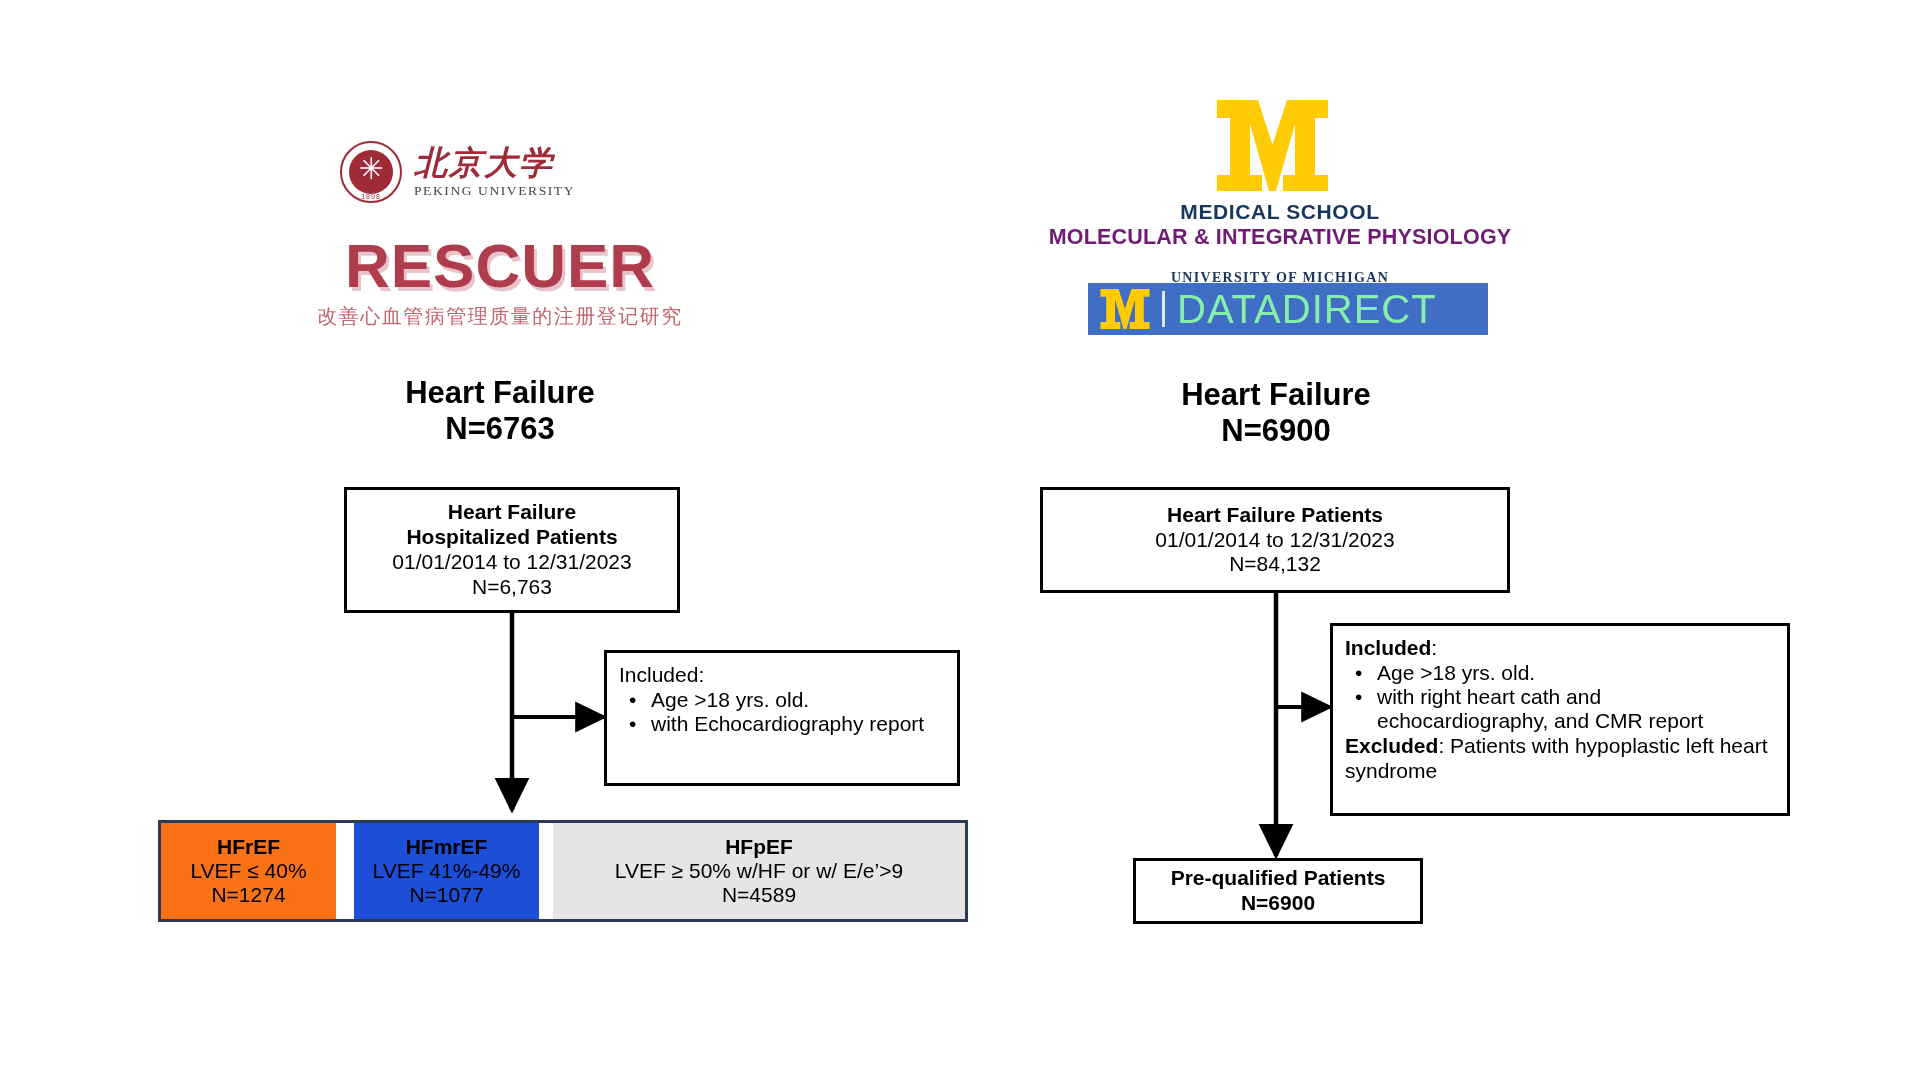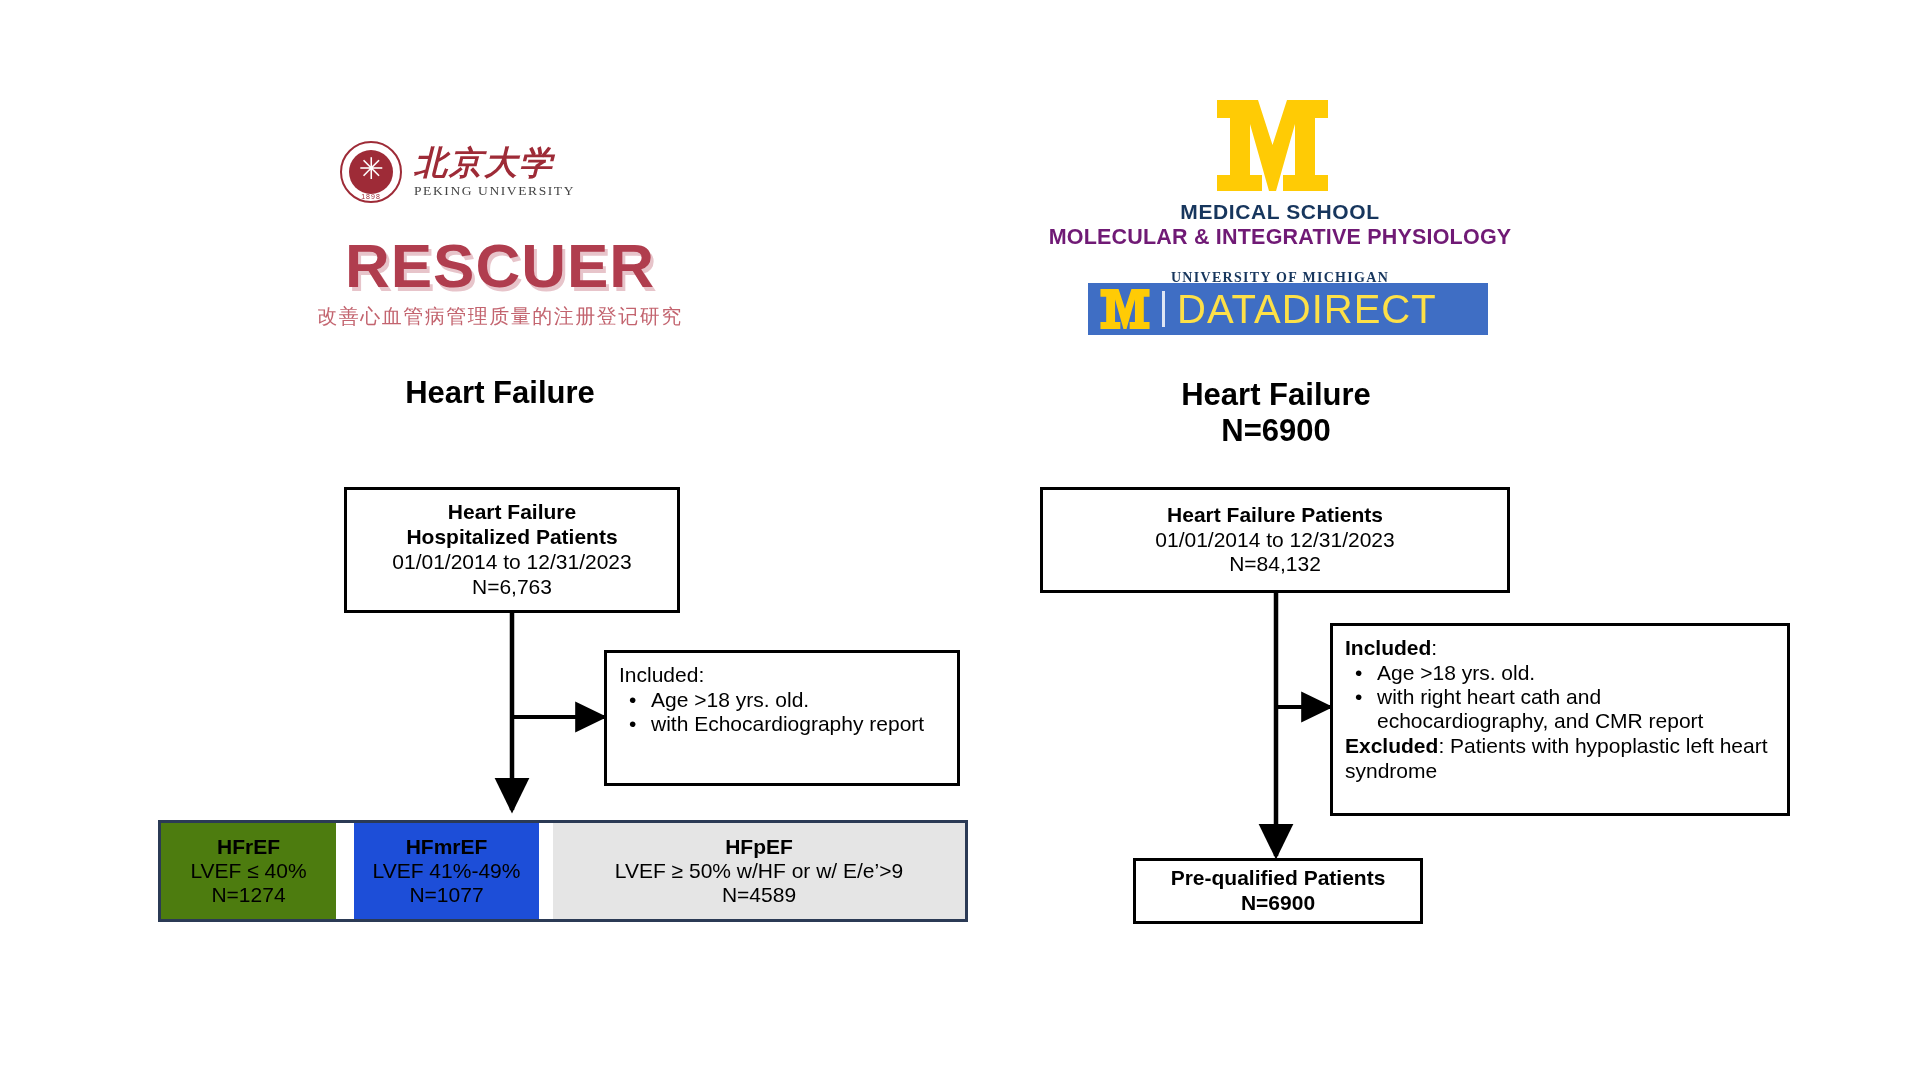--- a/index.html
+++ b/index.html
@@ -58,21 +58,21 @@
   .mich-l2 { font-size: 21.5px; font-weight: bold; color: #701a75; letter-spacing: .2px; margin-top: 1px;}
   .mich-l3 { font-family: "Liberation Serif", serif; font-size: 14px; font-weight: bold;
              color: #17365d; letter-spacing: 1.3px; margin-top: 20px; }
 
   #datadirect { position: absolute; left: 1088px; top: 283px; width: 400px; height: 52px;
                 background: #3f6ec4; display: flex; align-items: center; }
   #dd-m { width: 74px; height: 100%; display: flex; align-items: center; justify-content: center;
           background: #3f6ec4; }
   #dd-m svg { display: block; }
   #dd-div { width: 3px; height: 36px; background: #dfe6f4; }
-  #dd-word { flex: 1; color: #fde047; font-size: 40px; letter-spacing: 1px; font-weight: 400;
+  #dd-word { flex: 1; color: #86efac; font-size: 40px; letter-spacing: 1px; font-weight: 400;
              padding-left: 12px; font-family: "Liberation Sans", sans-serif; }
 
   
   .sec-title { position: absolute; text-align: center; font-size: 31px; font-weight: bold;
                color: #000; line-height: 1.17; }
 
   
   #arrows { position: absolute; left: 0; top: 0; width: 1920px; height: 1080px; }
 
   
@@ -142,20 +142,21 @@
       <svg width="56" height="42" viewBox="0 0 115 95" aria-hidden="true">
         <path d="M2,2 H43 L57.5,47 L72,2 H113 V20 H100 V77 H113 V93 H68 V77 H80 V26 L61,93 H54 L35,26 V77 H47 V93 H2 V77 H15 V20 H2 Z" fill="#ffcb05"></path>
       </svg>
     </div>
     <div id="dd-div"></div>
     <div id="dd-word">DATADIRECT</div>
   </div>
 
   <div class="sec-title" style="left:270px; top:375px; width:460px;">
     <div>Heart Failure</div>
+    <div>N=6763</div>
   </div>
 
   <div class="sec-title" style="left:1046px; top:377px; width:460px;">
     <div>Heart Failure</div>
     <div>N=6900</div>
   </div>
 
   <div class="box" style="left:344px; top:487px; width:336px; height:126px; padding:6px 8px;">
     <div class="ln ctr bold">Heart Failure</div>
     <div class="ln ctr bold">Hospitalized Patients</div>
@@ -169,21 +170,21 @@
       <div class="bullet-dot">•</div>
       <div class="bullet-txt">Age &gt;18 yrs. old.</div>
     </div>
     <div class="bullet-row">
       <div class="bullet-dot">•</div>
       <div class="bullet-txt" style="max-width:280px;">with Echocardiography report</div>
     </div>
   </div>
 
   <div style="position:absolute; left:158px; top:820px; width:810px; height:102px; border:3px solid #2b3a55; display:flex;">
-    <div style="flex:0 0 175px; background:#4d7c0f; display:flex; flex-direction:column; justify-content:center; align-items:center;">
+    <div style="flex:0 0 175px; background:#f97316; display:flex; flex-direction:column; justify-content:center; align-items:center;">
       <div style="font-size:21px; font-weight:bold;">HFrEF</div>
       <div style="font-size:21px;">LVEF ≤ 40%</div>
       <div style="font-size:21px;">N=1274</div>
     </div>
     <div style="flex:0 0 18px; background:#fff;"></div>
     <div style="flex:0 0 185px; background:#1d4ed8; display:flex; flex-direction:column; justify-content:center; align-items:center;">
       <div style="font-size:21px; font-weight:bold;">HFmrEF</div>
       <div style="font-size:21px;">LVEF 41%-49%</div>
       <div style="font-size:21px;">N=1077</div>
     </div>

